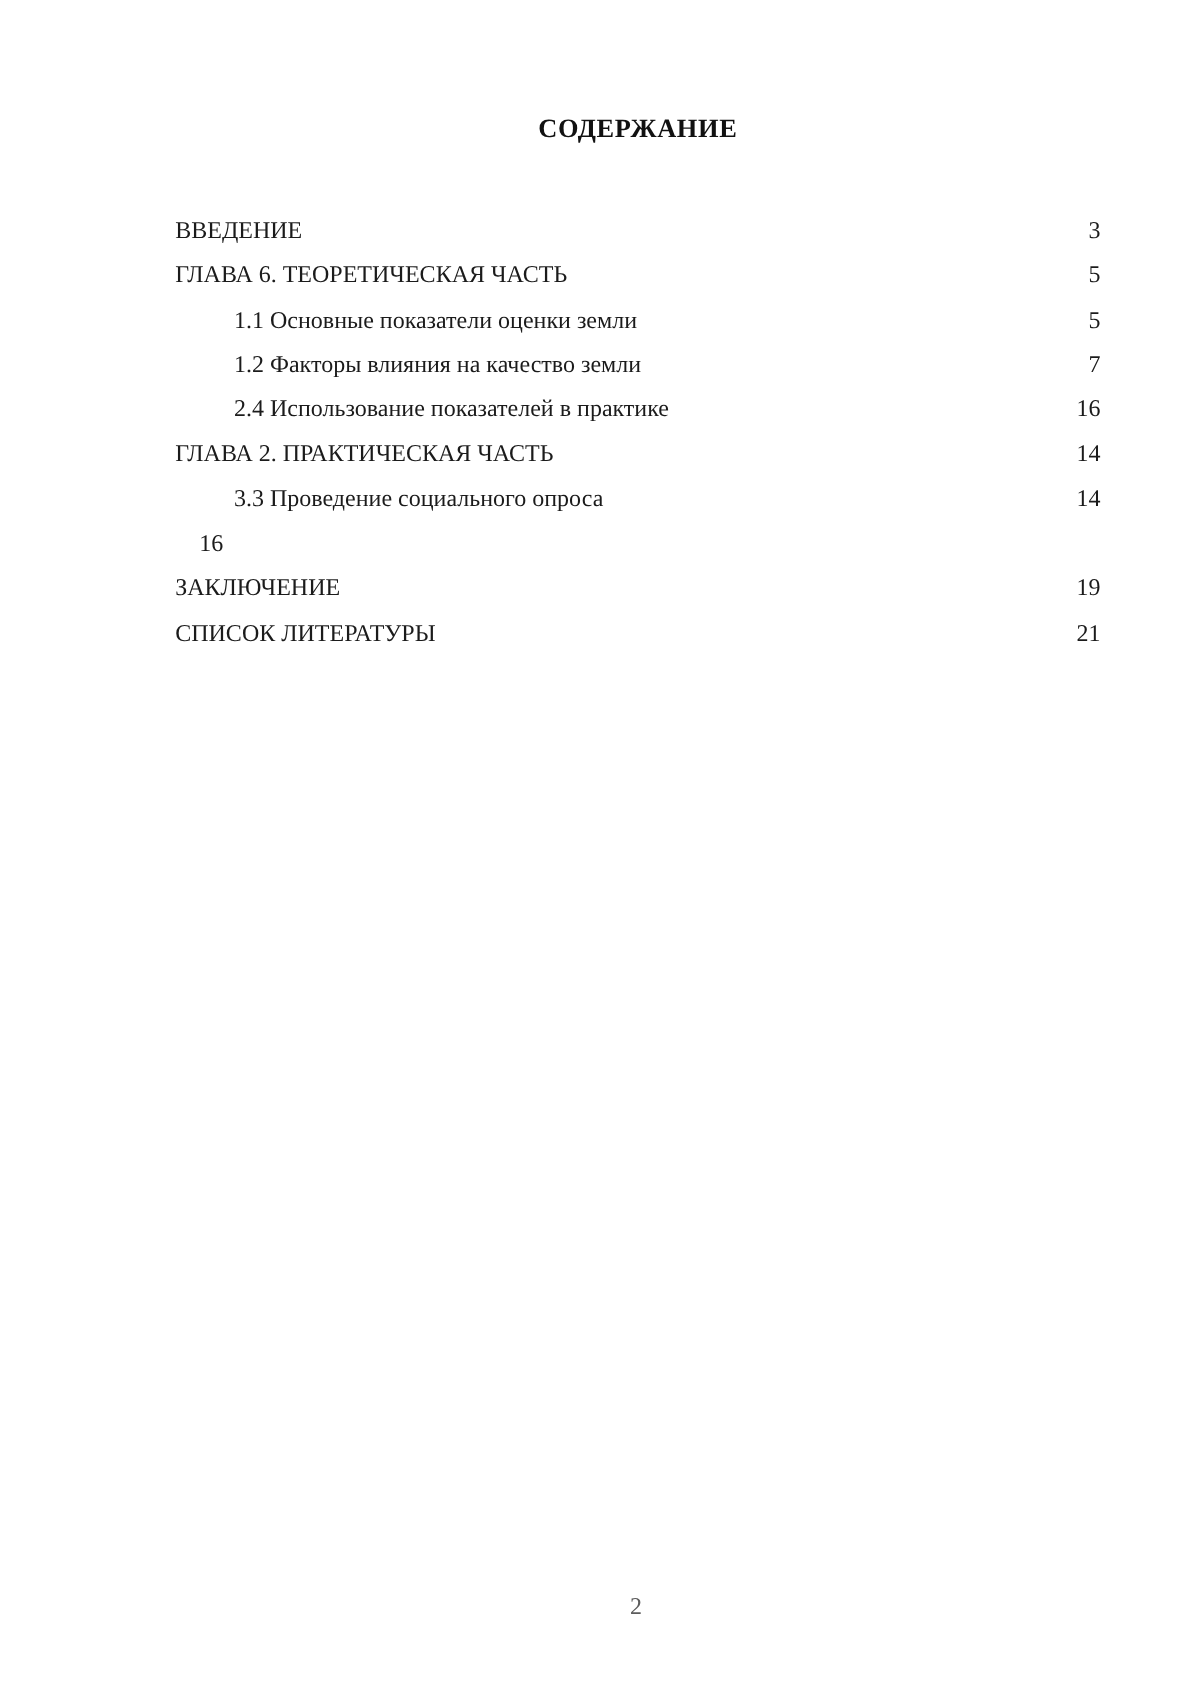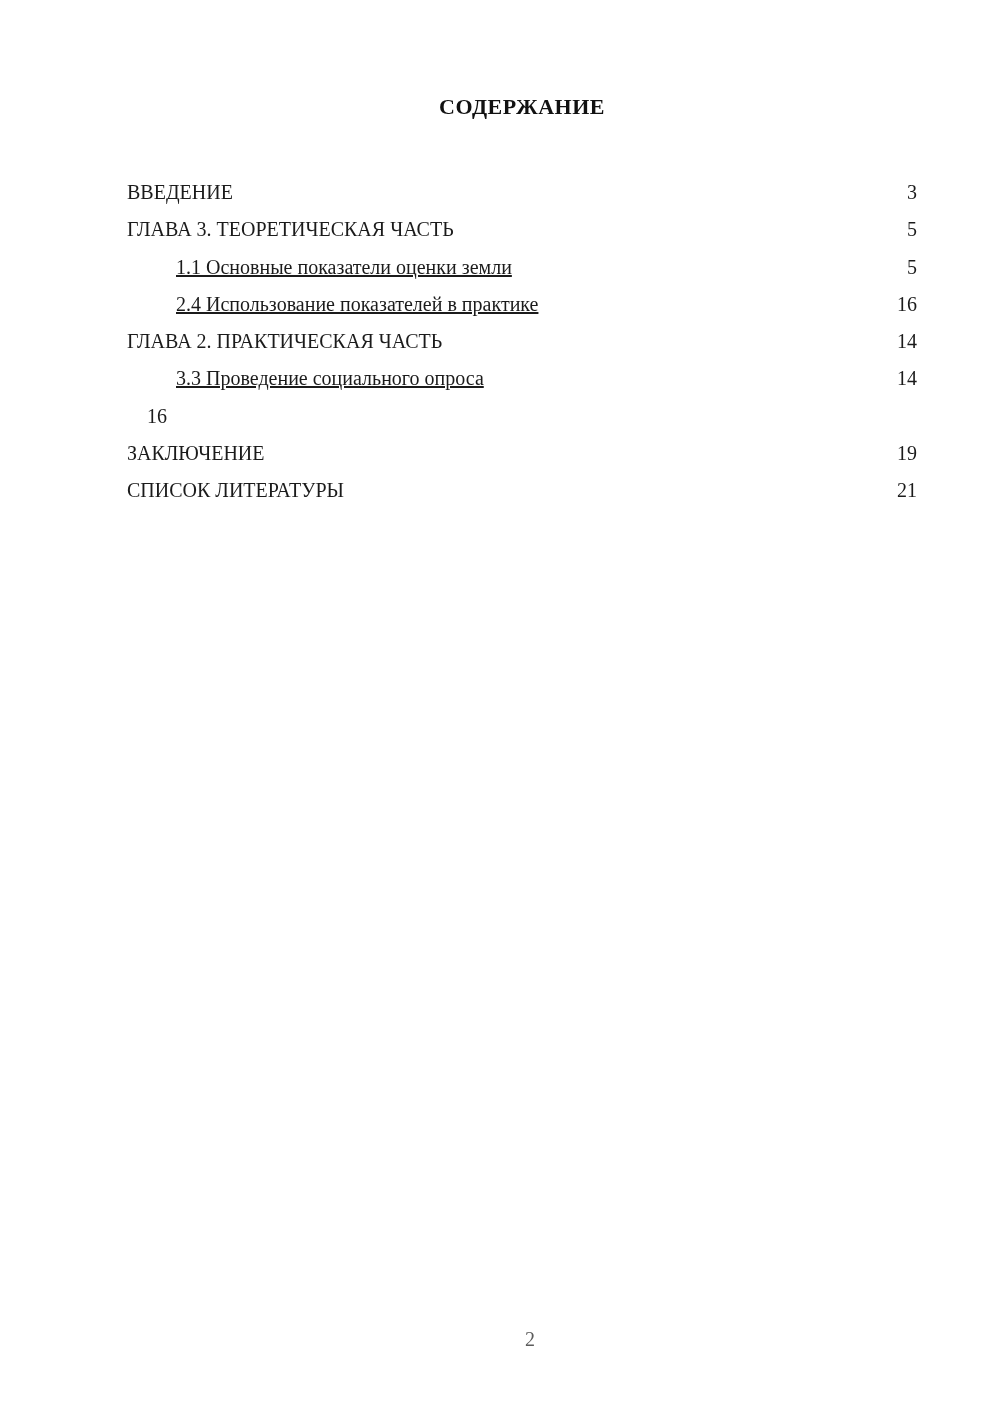--- a/index.html
+++ b/index.html
@@ -11,21 +11,21 @@
   body {
     width: 1000px;
     height: 1414px;
     position: relative;
     font-family: "Liberation Serif", "DejaVu Serif", serif;
     color: #1b1b1b;
     overflow: hidden;
   }
   .page {
     position: absolute;
-    left: 127px;   
+    left: 146px;   
     right: 83px;   
     top: 0;
   }
   .doc-title {
     margin: 0;
     padding-top: 94px;
     text-align: center;
     font-size: 22px;
     font-weight: bold;
     letter-spacing: 0.5px;
@@ -38,21 +38,20 @@
     display: flex;
     justify-content: space-between;
     align-items: flex-start;
     height: 37.3px;
     font-size: 20px;
     line-height: 37.3px;
     white-space: nowrap;
   }
   .toc-row.level-1 .toc-label {
     padding-left: 49px;
-    text-decoration: underline;
   }
   .toc-label {
     text-align: left;
   }
   .toc-page {
     text-align: right;
     padding-left: 20px;
   }
   .page-footer {
     position: absolute;
@@ -70,29 +69,33 @@
 <div class="page">
   <h1 class="doc-title">СОДЕРЖАНИЕ</h1>
 
   <div class="toc" id="toc-list">
   <div class="toc-row">
     <span class="toc-label">ВВЕДЕНИЕ</span>
     <span class="toc-page">3</span>
   </div>
 
   <div class="toc-row">
-    <span class="toc-label">ГЛАВА 3. ТЕОРЕТИЧЕСКАЯ ЧАСТЬ</span>
+    <span class="toc-label">ГЛАВА 6. ТЕОРЕТИЧЕСКАЯ ЧАСТЬ</span>
     <span class="toc-page">5</span>
   </div>
 
   <div class="toc-row level-1">
     <span class="toc-label">1.1 Основные показатели оценки земли</span>
     <span class="toc-page">5</span>
   </div>
 
+  <div class="toc-row level-1">
+    <span class="toc-label">1.2 Факторы влияния на качество земли</span>
+    <span class="toc-page">7</span>
+  </div>
 
 
   <div class="toc-row level-1">
     <span class="toc-label">2.4 Использование показателей в практике</span>
     <span class="toc-page">16</span>
   </div>
 
   <div class="toc-row">
     <span class="toc-label">ГЛАВА 2. ПРАКТИЧЕСКАЯ ЧАСТЬ</span>
     <span class="toc-page">14</span>

